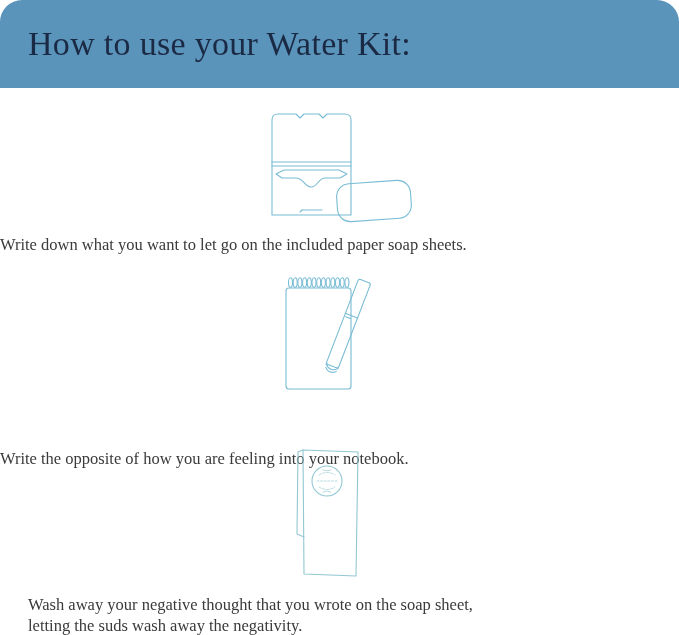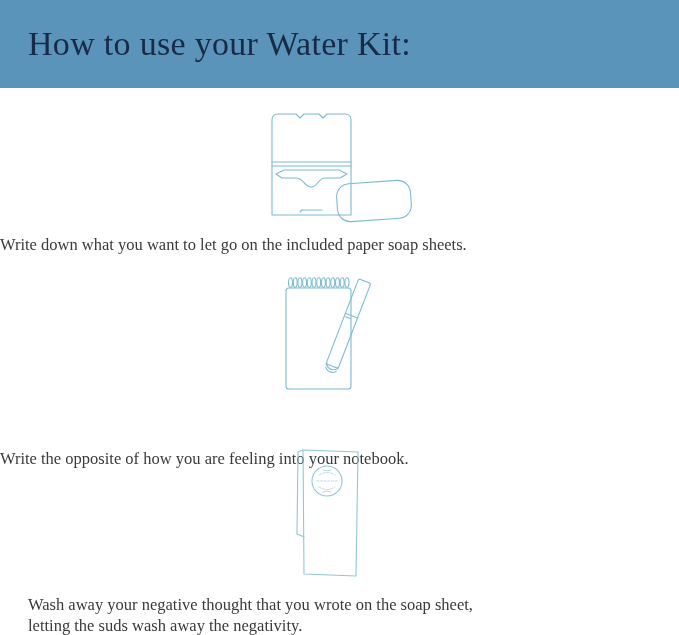--- a/index.html
+++ b/index.html
@@ -10,20 +10,21 @@
     --towel-stroke:#92c7d2;
     --page-bg:#ffffff;
   }
   html,body{margin:0;padding:0;}
   .page{
     position:relative;
     width:679px;height:635px;
     background:var(--page-bg);
     overflow:hidden;
     font-family:"Liberation Serif", serif;
+    border-radius:22px;
   }
   .banner{
     position:absolute;left:0;top:0;
     width:679px;height:88px;
     background:var(--banner-bg);
     display:flex;align-items:center;
     box-sizing:border-box;
     padding-left:28px;
   }
   .banner h1{

